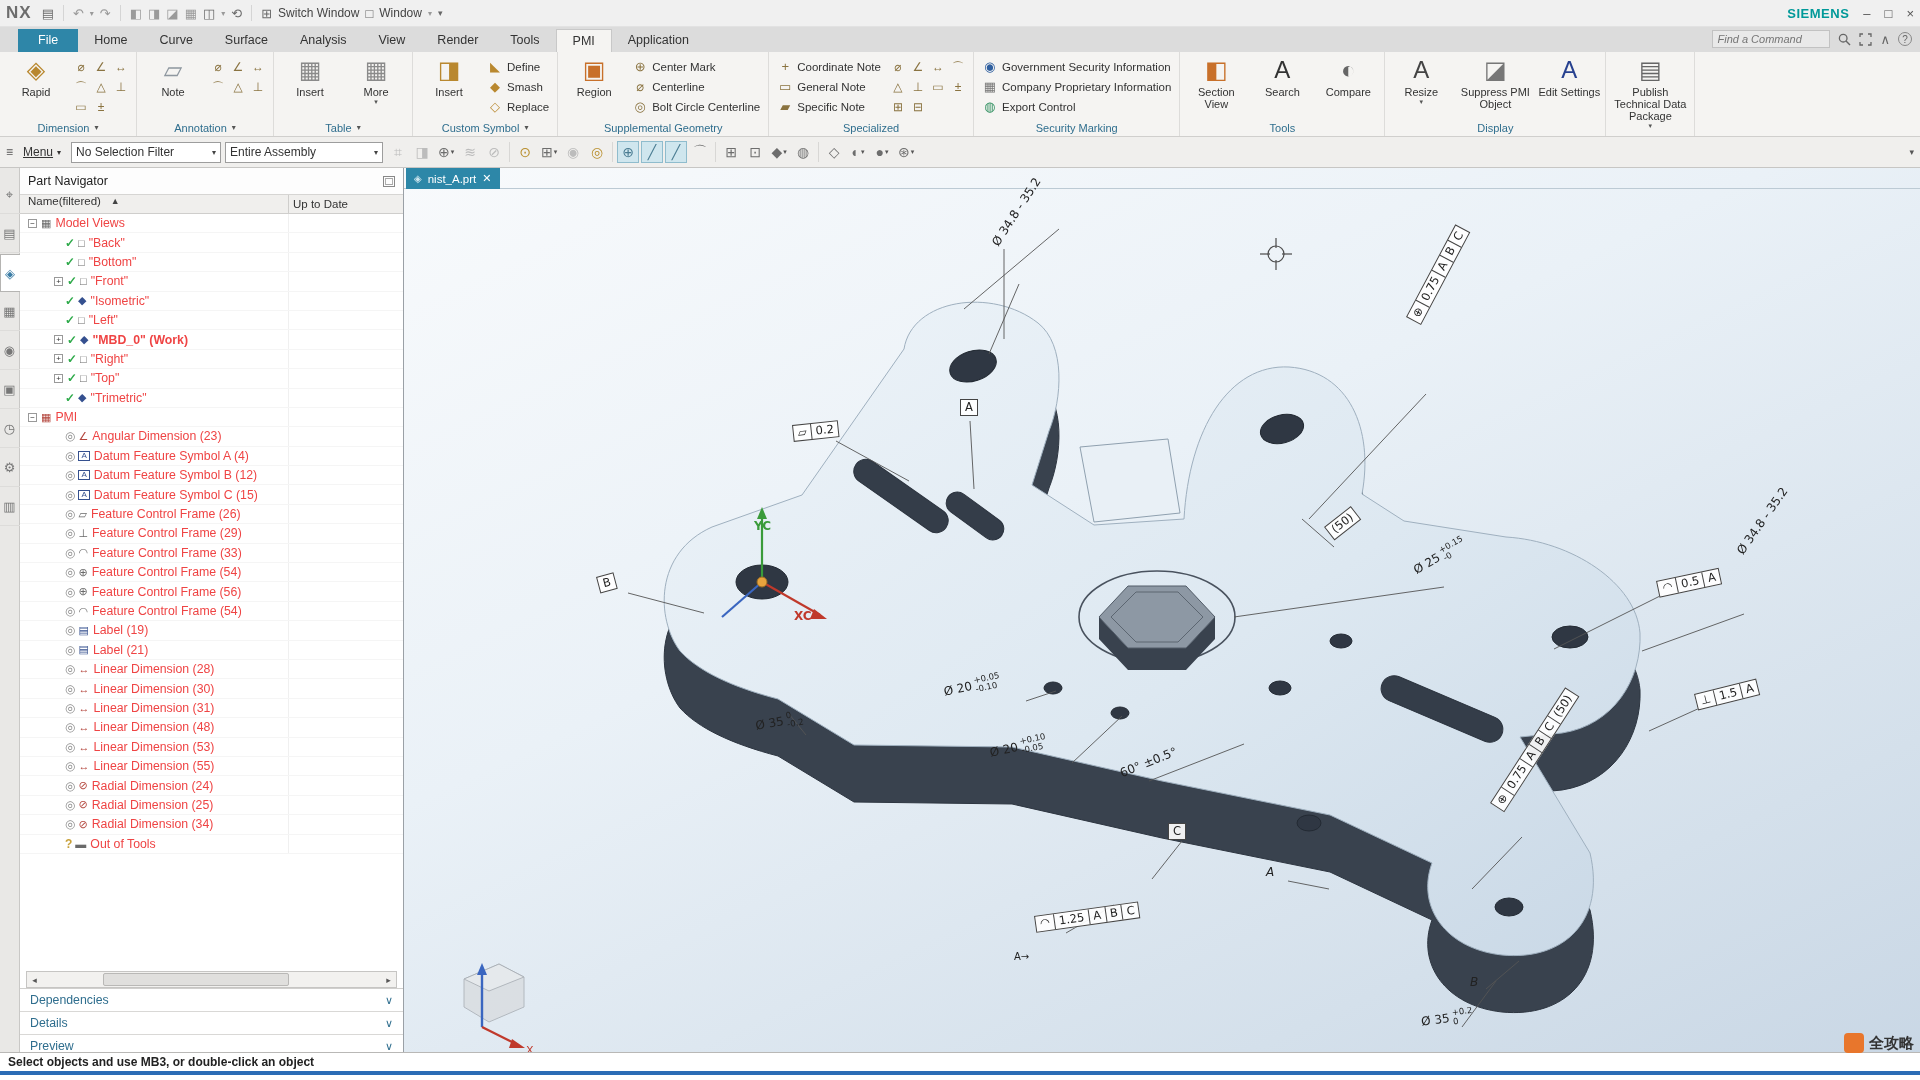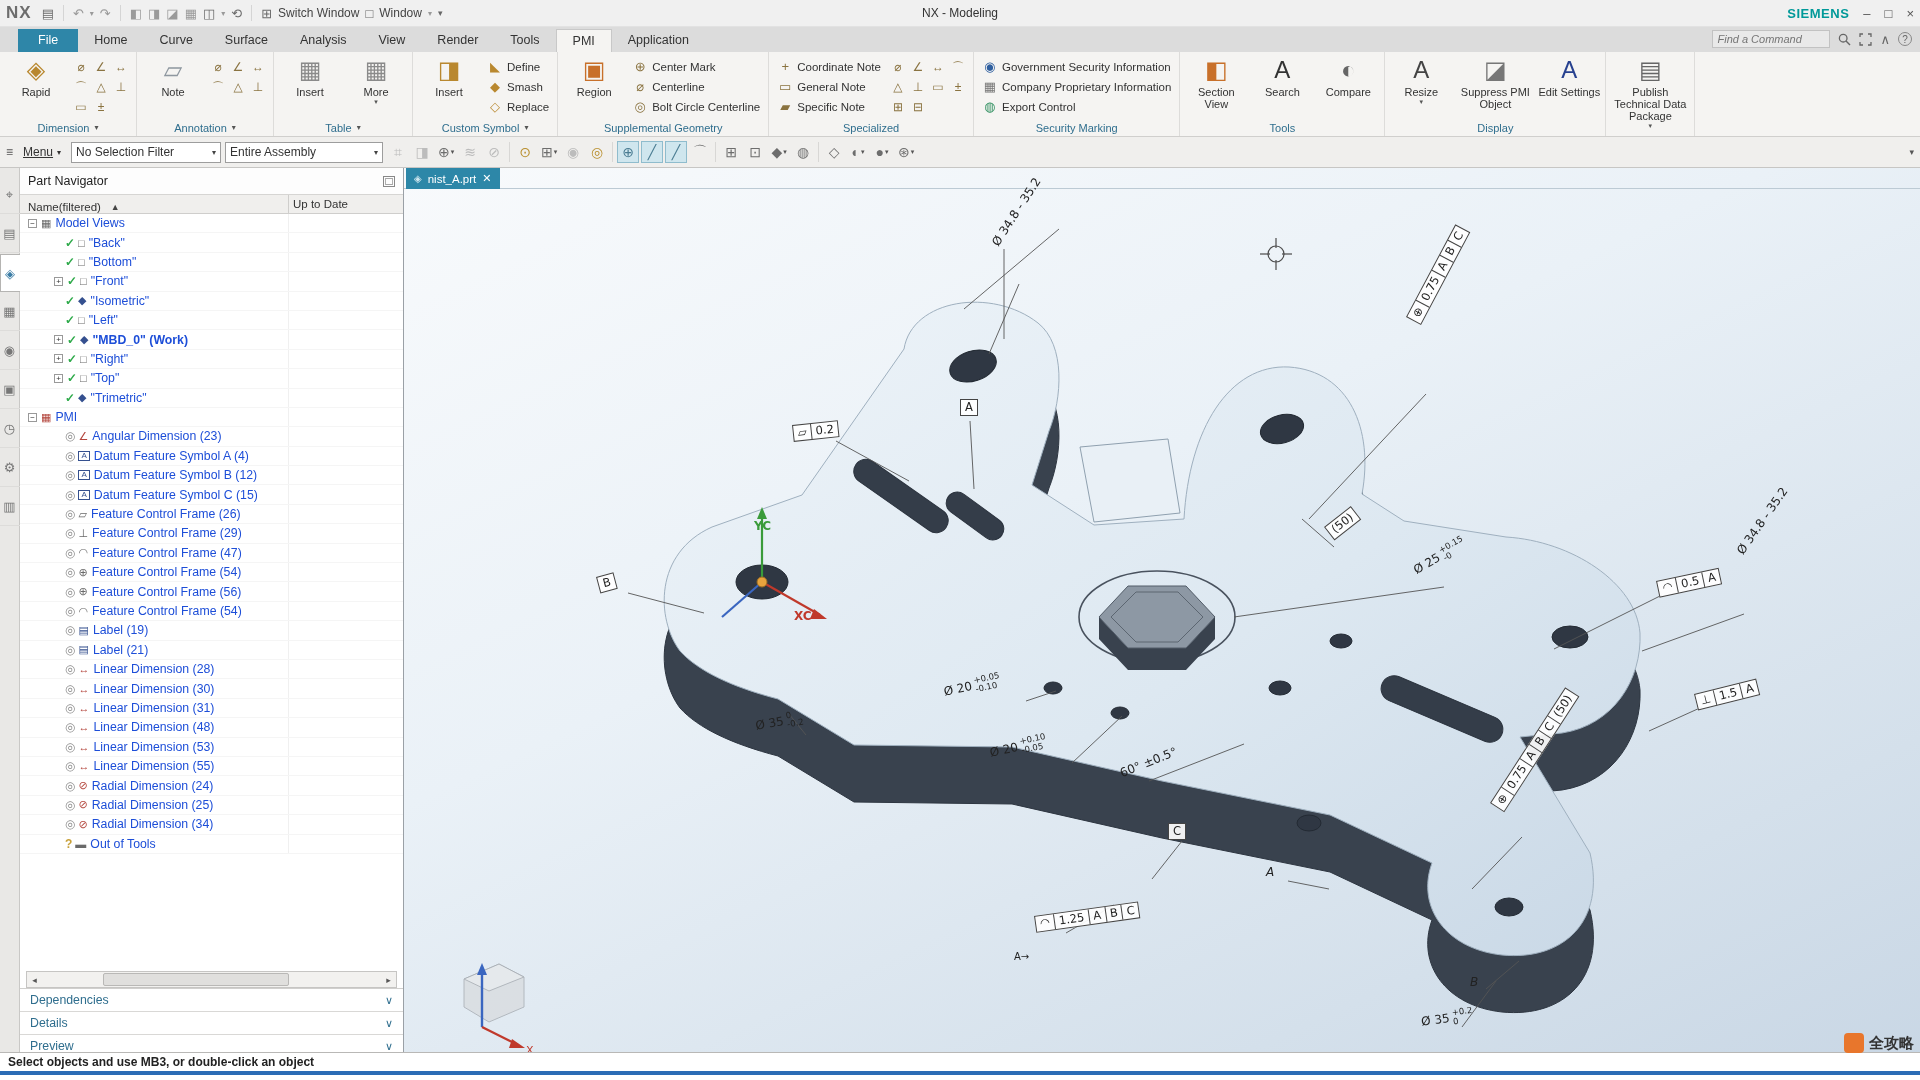--- a/index.html
+++ b/index.html
@@ -58,38 +58,38 @@
   .main { position:absolute; top:168px; left:0; right:0; bottom:22px; display:flex; }
   .resbar { width:20px; background:#e9e8e6; border-right:1px solid #c9c8c6; display:flex; flex-direction:column; align-items:center; padding-top:8px; gap:1px; }
   .res-ico { width:20px; height:38px; display:flex; align-items:center; justify-content:center; font-size:13px;
     color:#777; border-bottom:1px solid #dddcda; }
   .res-ico.active { background:#fff; color:#3a7ca5; border:1px solid #b5b4b2; border-right:none; }
   
   .navigator { width:384px; background:#fff; border-right:1px solid #9aa0a6; display:flex; flex-direction:column; position:relative; }
   .nav-header { height:26px; display:flex; align-items:center; padding:0 8px; font-size:12.5px; color:#222; background:#fdfdfd; }
   .nav-header .boxico { margin-left:auto; color:#555; font-size:12px; border:1px solid #888; width:12px; height:11px; line-height:9px; text-align:center; }
   .nav-cols { height:20px; background:#f0efed; border-top:1px solid #d6d5d3; border-bottom:1px solid #cfcecc;
-    display:flex; font-size:11.5px; color:#333; align-items:flex-end; position:relative; }
+    display:flex; font-size:11.5px; color:#333; align-items:flex-start; position:relative; }
   .nav-cols .c1 { padding-left:8px; display:flex; gap:10px; align-items:center; width:268px; }
   .nav-cols .c2 { padding-left:4px; border-left:1px solid #cfcecc; flex:1; height:100%; display:flex; align-items:center; }
   .sortarr { font-size:9px; color:#444; }
   .tree { flex:1; overflow:hidden; position:relative; font-size:12.3px; }
   .trow { height:19.4px; display:flex; align-items:center; white-space:nowrap; border-bottom:1px solid #f5f5f5; position:relative; }
   .trow .colline { position:absolute; left:268px; top:0; bottom:0; width:1px; background:#f0f0f0; }
   .expbox { width:9px; height:9px; border:1px solid #999; background:#fff; font-size:8px; line-height:7px;
     text-align:center; color:#333; margin-right:4px; flex:none; }
   .expspace { width:11px; flex:none; }
   .chk { color:#2eaa4a; font-weight:bold; font-size:12px; margin-right:3px; }
   .eye { color:#8a8a8a; font-size:12px; margin-right:3px; }
   .ticn { font-size:11px; margin-right:4px; color:#6a6a6a; }
   .ticn.red { color:#b3453c; }
   .ticn.blue { color:#35508f; }
   .dletter { display:inline-block; border:1px solid #35508f; color:#35508f; font-size:8px; line-height:8px;
     padding:0 2px; margin-right:4px; }
-  .tlabel { color:#1d4ed8; }
+  .tlabel { color:#ef4444; }
   .tlabel.bold { font-weight:bold; }
   .hscroll { height:17px; margin:2px 6px 0; border:1px solid #c6c5c3; background:#f2f1ef; display:flex; align-items:center; }
   .hs-arr { width:15px; text-align:center; font-size:9px; color:#555; }
   .hs-track { flex:1; height:100%; position:relative; }
   .hs-thumb { position:absolute; left:18%; width:55%; top:1px; bottom:1px; background:#e0dfdd; border:1px solid #b9b8b6; border-radius:2px; }
   .bpanels { border-top:1px solid #d0cfcd; }
   .bpanel { height:23px; display:flex; align-items:center; padding:0 10px; font-size:12.3px; color:#2f6e8e;
     border-bottom:1px solid #d9d8d6; }
   .bpanel .chev { margin-left:auto; color:#2f6e8e; font-size:11px; }
   
@@ -136,21 +136,20 @@
       <span style="font-size:8px;">▾</span>
     <span class="en">⟲</span>
     <span class="sep"></span>
     <span class="en">⊞</span>
     <span class="lbl">Switch Window</span>
     <span class="en">□</span>
     <span class="lbl">Window</span>
     <span style="font-size:8px;">▾</span>
     <span style="font-size:9px;color:#666;">▾</span>
   </div>
-  <div class="title-center">NX - Modeling</div>
   <div class="title-right">
     <span class="siemens">SIEMENS</span>
     <div class="winbtns">
       <span>–</span>
       <span>□</span>
       <span>×</span>
     </div>
   </div>
 </div>
 
@@ -581,21 +580,21 @@
           <span class="expspace"></span>
           <span class="eye">◎</span>
           <span class="ticn">⊥</span>
           <span class="tlabel">Feature Control Frame (29)</span>
           <div class="colline"></div>
         </div>
         <div class="trow" style="padding-left: 34px;">
           <span class="expspace"></span>
           <span class="eye">◎</span>
           <span class="ticn">◠</span>
-          <span class="tlabel">Feature Control Frame (47)</span>
+          <span class="tlabel">Feature Control Frame (33)</span>
           <div class="colline"></div>
         </div>
         <div class="trow" style="padding-left: 34px;">
           <span class="expspace"></span>
           <span class="eye">◎</span>
           <span class="ticn">⊕</span>
           <span class="tlabel">Feature Control Frame (54)</span>
           <div class="colline"></div>
         </div>
         <div class="trow" style="padding-left: 34px;">

